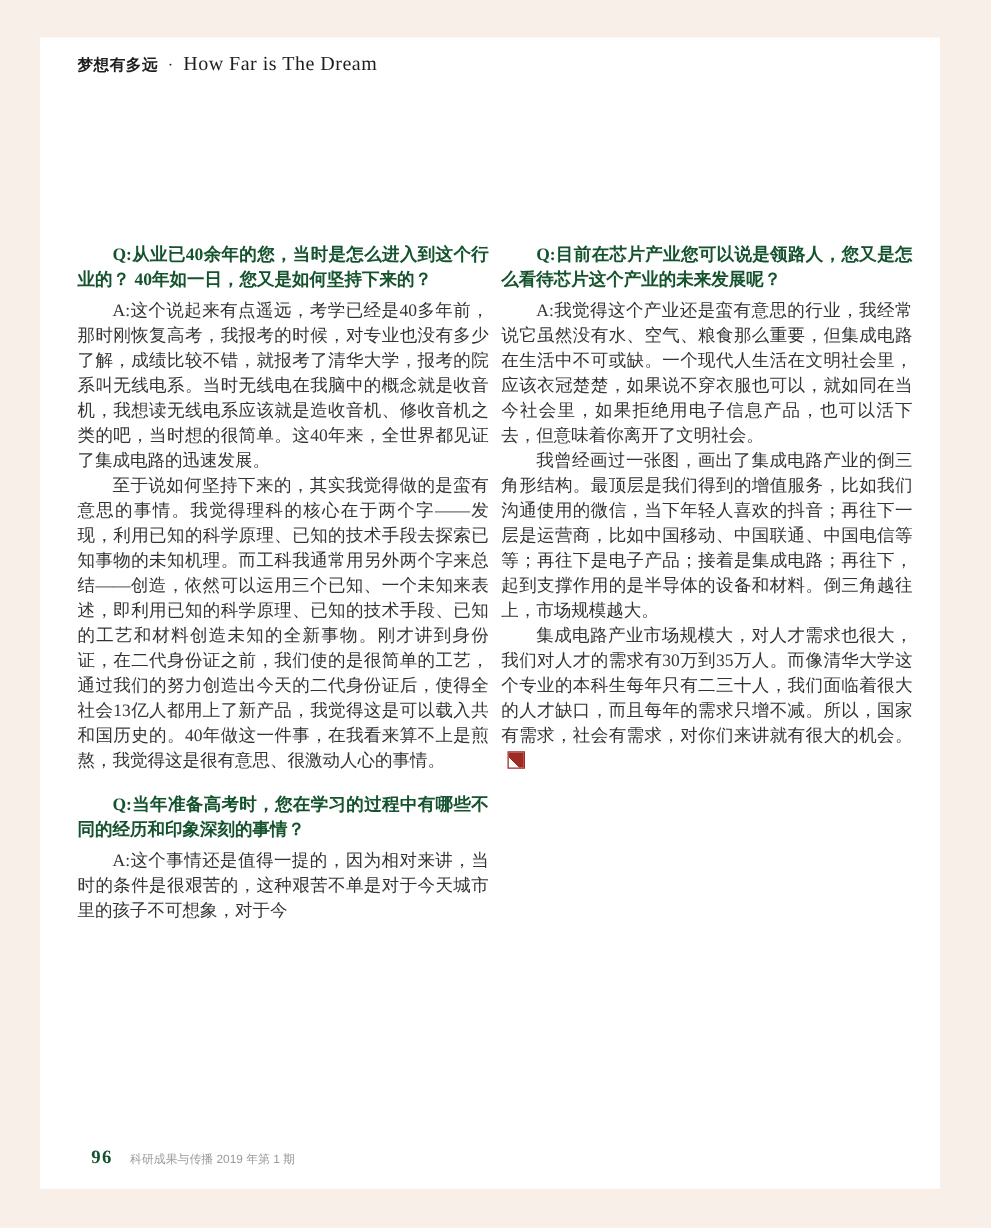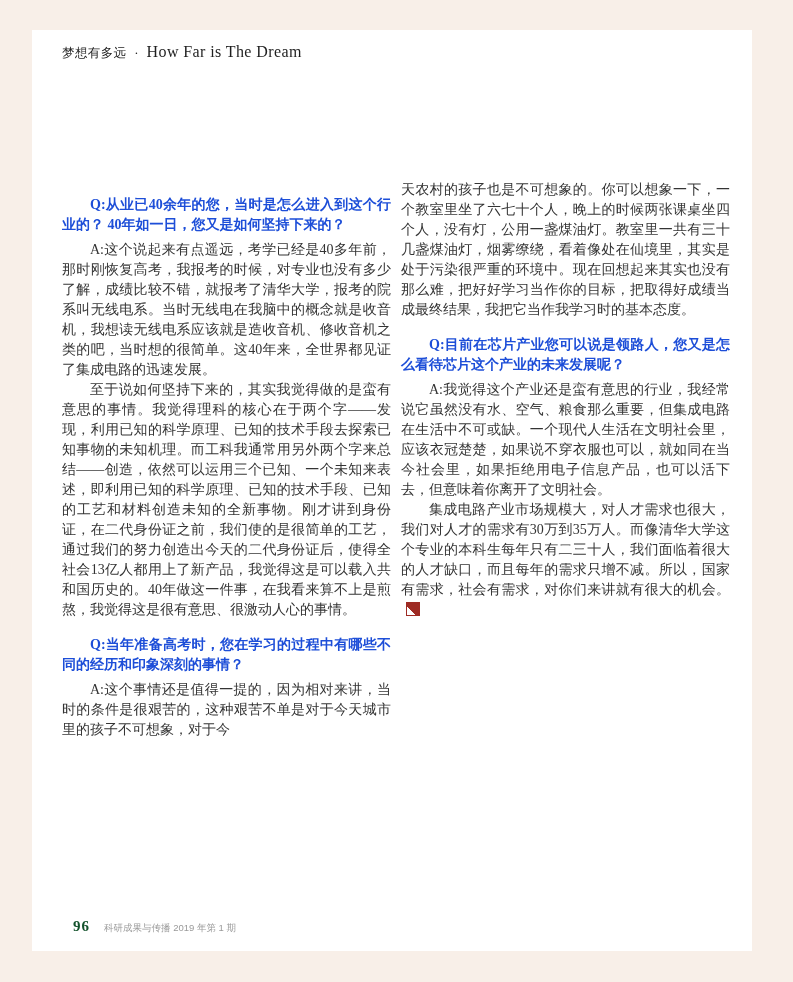--- a/index.html
+++ b/index.html
@@ -23,21 +23,21 @@
     left: 30px;
     top: 13px;
     font-size: 13px;
     color: #1f1f1f;
     letter-spacing: 0.4px;
     white-space: nowrap;
   }
   .running-head .cn {
     font-family: "Liberation Sans", "DejaVu Sans", sans-serif;
     font-size: 12.5px;
-    font-weight: 400;
+    font-weight: 700;
   }
   .running-head .sep { margin: 0 4px; }
   .running-head .en { font-size: 16px; }
   .columns {
     position: absolute;
     left: 30px;
     top: 150px;
     width: 668px;
     display: flex;
     gap: 10px;
@@ -48,21 +48,21 @@
     line-height: 20px;
     color: #343434;
     text-align: justify;
   }
   .col p {
     margin: 0;
     text-indent: 2em;
   }
   .col p.noindent { text-indent: 0; }
   .col p.q {
-    color: #1d4ed8;
+    color: #14532d;
     font-weight: bold;
     margin: 15px 0 5px 0;
   }
   .end-mark {
     display: inline-block;
     width: 12px;
     height: 12px;
     margin-left: 6px;
     vertical-align: -1px;
     background: linear-gradient(45deg, #ffffff 0 34%, #9e2b24 34% 100%);
@@ -101,23 +101,23 @@
 
   <div class="columns">
     <div class="col">
         <p class="q">Q:从业已40余年的您，当时是怎么进入到这个行业的？ 40年如一日，您又是如何坚持下来的？</p>
         <p class="">A:这个说起来有点遥远，考学已经是40多年前，那时刚恢复高考，我报考的时候，对专业也没有多少了解，成绩比较不错，就报考了清华大学，报考的院系叫无线电系。当时无线电在我脑中的概念就是收音机，我想读无线电系应该就是造收音机、修收音机之类的吧，当时想的很简单。这40年来，全世界都见证了集成电路的迅速发展。</p>
         <p class="">至于说如何坚持下来的，其实我觉得做的是蛮有意思的事情。我觉得理科的核心在于两个字——发现，利用已知的科学原理、已知的技术手段去探索已知事物的未知机理。而工科我通常用另外两个字来总结——创造，依然可以运用三个已知、一个未知来表述，即利用已知的科学原理、已知的技术手段、已知的工艺和材料创造未知的全新事物。刚才讲到身份证，在二代身份证之前，我们使的是很简单的工艺，通过我们的努力创造出今天的二代身份证后，使得全社会13亿人都用上了新产品，我觉得这是可以载入共和国历史的。40年做这一件事，在我看来算不上是煎熬，我觉得这是很有意思、很激动人心的事情。</p>
         <p class="q">Q:当年准备高考时，您在学习的过程中有哪些不同的经历和印象深刻的事情？</p>
         <p class="">A:这个事情还是值得一提的，因为相对来讲，当时的条件是很艰苦的，这种艰苦不单是对于今天城市里的孩子不可想象，对于今</p>
       </div>
     <div class="col">
-        <p class=" noindent">天农村的孩子也是不可想象的。你可以想象一下，一个教室里坐了六七十个人，晚上的时候两张课桌坐四个人，没有灯，公用一盏煤油灯。教室里一共有三十几盏煤油灯，烟雾缭绕，看着像处在仙境里，其实是处于污染很严重的环境中。现在回想起来其实也没有那么难，把好好学习当作你的目标，把取得好成绩当成最终结果，我把它当作我学习时的基本态度。</p>
         <p class="q">Q:目前在芯片产业您可以说是领路人，您又是怎么看待芯片这个产业的未来发展呢？</p>
         <p class="">A:我觉得这个产业还是蛮有意思的行业，我经常说它虽然没有水、空气、粮食那么重要，但集成电路在生活中不可或缺。一个现代人生活在文明社会里，应该衣冠楚楚，如果说不穿衣服也可以，就如同在当今社会里，如果拒绝用电子信息产品，也可以活下去，但意味着你离开了文明社会。</p>
+        <p class="">我曾经画过一张图，画出了集成电路产业的倒三角形结构。最顶层是我们得到的增值服务，比如我们沟通使用的微信，当下年轻人喜欢的抖音；再往下一层是运营商，比如中国移动、中国联通、中国电信等等；再往下是电子产品；接着是集成电路；再往下，起到支撑作用的是半导体的设备和材料。倒三角越往上，市场规模越大。</p>
         <p class="">集成电路产业市场规模大，对人才需求也很大，我们对人才的需求有30万到35万人。而像清华大学这个专业的本科生每年只有二三十人，我们面临着很大的人才缺口，而且每年的需求只增不减。所以，国家有需求，社会有需求，对你们来讲就有很大的机会。<span class="end-mark"></span></p>
       </div>
   </div>
 
   <div class="footer">
     <span class="page-num">96</span>
     <span class="journal">科研成果与传播 2019 年第 1 期</span>
   </div>
 
 </div>

